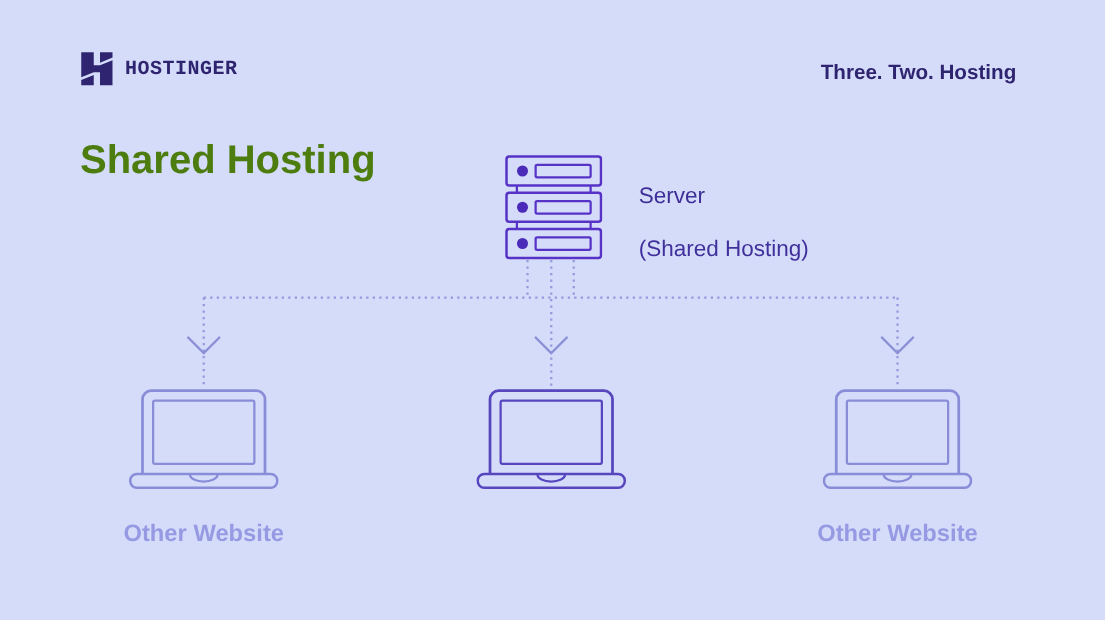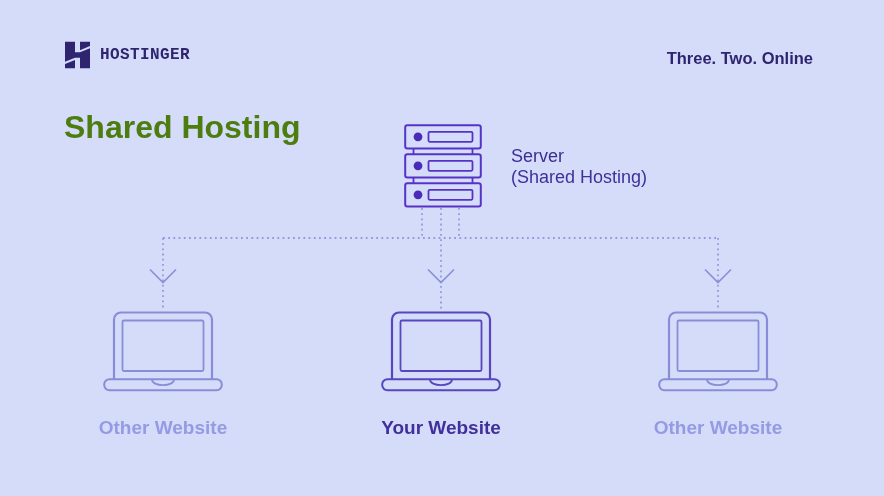--- a/index.html
+++ b/index.html
@@ -4,21 +4,21 @@
 <style>
   html,body{margin:0;padding:0;}
   #stage{position:relative;width:884px;height:496px;background:#d5dcfa;overflow:hidden;font-family:"Liberation Sans",sans-serif;}
   .logo{position:absolute;left:64px;top:41px;display:flex;align-items:center;gap:9px;font-family:Liberation Mono, monospace;}
   .brand{font-size:16px;font-weight:700;letter-spacing:0.4px;color:#2f2470;}
   .tagline{position:absolute;right:71px;top:49px;font-size:16.5px;font-weight:700;color:#2f2470;}
   .title{position:absolute;left:64px;top:109px;font-size:32px;font-weight:700;color:#4d7c0f;}
   .server-icon{position:absolute;left:404px;top:124px;}
   .server-label{position:absolute;left:511px;top:146px;color:#40309b;}
   .server-label .l1{font-size:18px;font-weight:400;color:#3d2d96;}
-  .server-label .l2{font-size:18px;font-weight:400;margin-top:0;}
+  .server-label .l2{font-size:18px;font-weight:400;margin-top:22px;}
   .laptop{position:absolute;top:311px;}
   .lp-left{left:103px;}
   .lp-mid{left:381px;}
   .lp-right{left:658px;}
   .site-label{position:absolute;top:417px;width:240px;text-align:center;font-size:19px;font-weight:700;}
   .sl-left{left:43px;color:#959ae3;}
   .sl-mid{left:321px;color:#41309c;}
   .sl-right{left:598px;color:#959ae3;}
   .connectors{position:absolute;left:0;top:205px;}
 </style>
@@ -28,21 +28,21 @@
 <div id="stage">
 
   <div class="logo">
     <svg width="27" height="28" viewBox="0 0 27 28">
       <path fill="#2f2470" d="M1,0.8 L11,0.8 L11,11.2 L16,11.2 L26,7.2 L26,27.2 L16,27.2 L16,16.8 L11,16.8 L1,20.8 Z"></path>
       <path fill="#2f2470" d="M1,23 L11,19 L11,27.2 L1,27.2 Z"></path>
       <path fill="#2f2470" d="M16,0.8 L26,0.8 L26,5 L16,9.2 Z"></path>
     </svg>
     <span class="brand">HOSTINGER</span>
   </div>
-  <div class="tagline">Three. Two. Online</div>
+  <div class="tagline">Three. Two. Hosting</div>
 
   <div class="title">Shared Hosting</div>
 
   <svg class="server-icon" width="78" height="84" viewBox="0 0 78 84">
     <g stroke="#5633c6" fill="none">
 
       <line x1="9.5" y1="23" x2="9.5" y2="32" stroke-width="1.8"></line>
       <line x1="68.5" y1="23" x2="68.5" y2="32" stroke-width="1.8"></line>
       <line x1="9.5" y1="52" x2="9.5" y2="61" stroke-width="1.8"></line>
       <line x1="68.5" y1="52" x2="68.5" y2="61" stroke-width="1.8"></line>
@@ -101,16 +101,15 @@
   <svg class="laptop lp-right" width="120" height="81" viewBox="0 0 120 81">
     <g stroke="#898dd8" fill="none">
       <path d="M11,68 V8.5 a7,7 0 0 1 7,-7 H102 a7,7 0 0 1 7,7 V68" stroke-width="2.2"></path>
       <rect x="19.5" y="9.5" width="81" height="50.5" rx="1.5" stroke-width="1.8"></rect>
       <rect x="1.2" y="68.2" width="117.6" height="11" rx="5.2" stroke-width="2"></rect>
       <path d="M49,68.8 a 11,5.4 0 0 0 22,0" stroke-width="1.8"></path>
     </g>
   </svg>
 
   <div class="site-label sl-left">Other Website</div>
-  <div class="site-label sl-mid">Your Website</div>
   <div class="site-label sl-right">Other Website</div>
 
 </div>
 
 </body></html>

